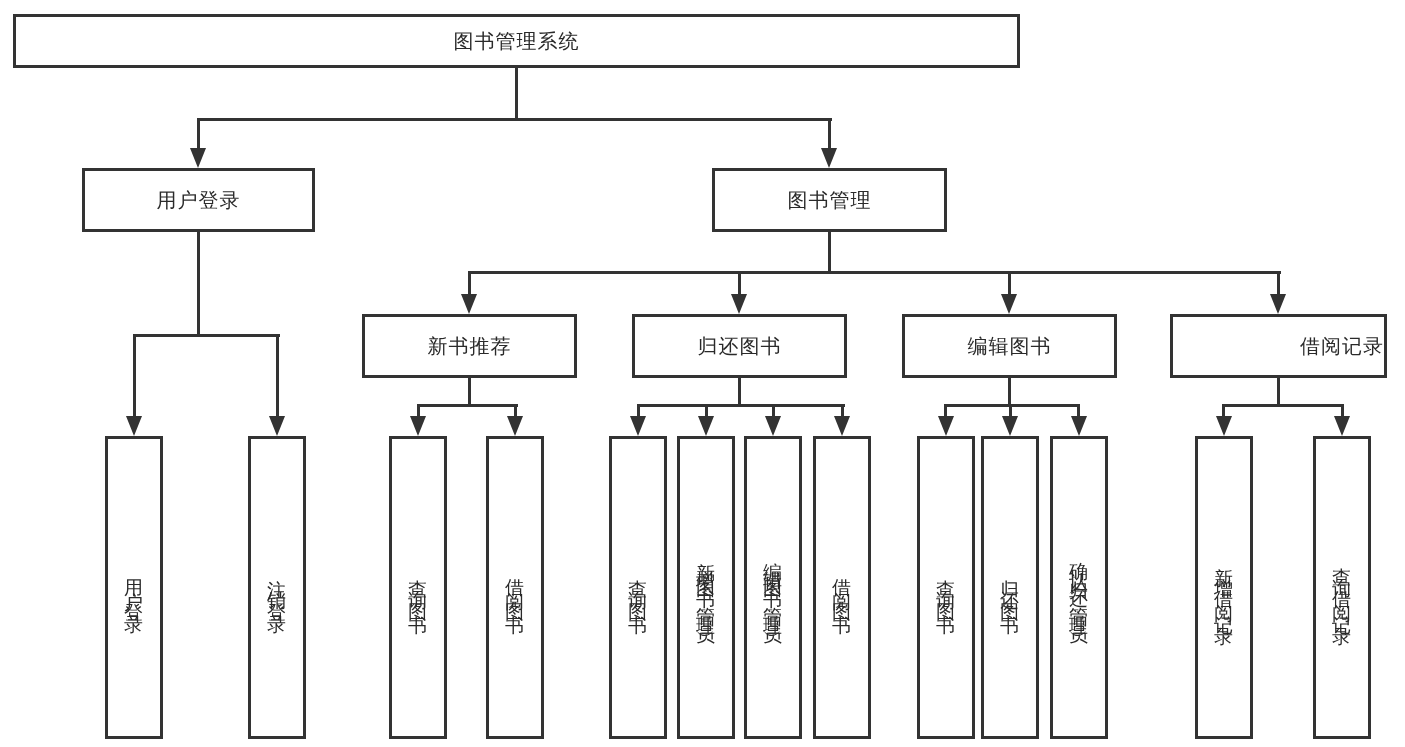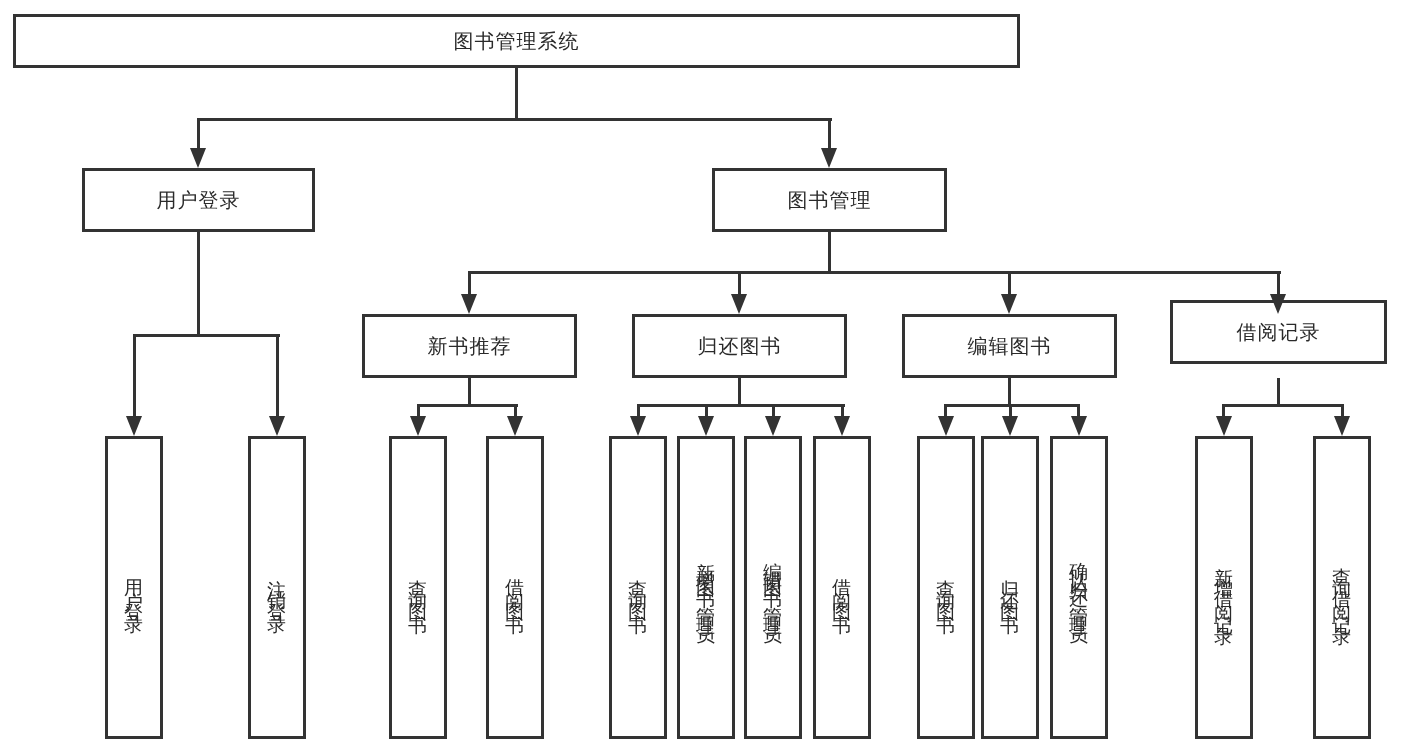--- a/index.html
+++ b/index.html
@@ -21,21 +21,21 @@
   .hl{position:absolute;height:3px;background:#333333;}
   .ah{position:absolute;width:0;height:0;border-left:8px solid transparent;
       border-right:8px solid transparent;border-top:20px solid #333333;}
   
   .b-root{left:13px;top:14px;width:1007px;height:54px;}
   .b-ul{left:82px;top:168px;width:233px;height:64px;}
   .b-bm{left:712px;top:168px;width:235px;height:64px;}
   .b-l3a{left:362px;top:314px;width:215px;height:64px;}
   .b-l3b{left:632px;top:314px;width:215px;height:64px;}
   .b-l3c{left:902px;top:314px;width:215px;height:64px;}
-  .b-l3d{left:1170px;top:300px;width:217px;height:64px;}
+  .b-l3d{left:1170px;top:314px;width:217px;height:64px;justify-content:flex-end;}
   .leaf{top:436px;width:58px;height:303px;}
   .l1{left:105px;}  .l2{left:248px;}  .l3{left:389px;}  .l4{left:486px;}
   .l5{left:609px;}  .l6{left:677px;}  .l7{left:744px;}  .l8{left:813px;}
   .l9{left:917px;}  .l10{left:981px;} .l11{left:1050px;}
   .l12{left:1195px;}.l13{left:1313px;}
   #watermark{
     position:absolute;left:1183px;top:712px;z-index:10;
     font-size:19px;color:rgba(148,148,148,0.85);letter-spacing:0.5px;white-space:nowrap;
   }
 </style>

